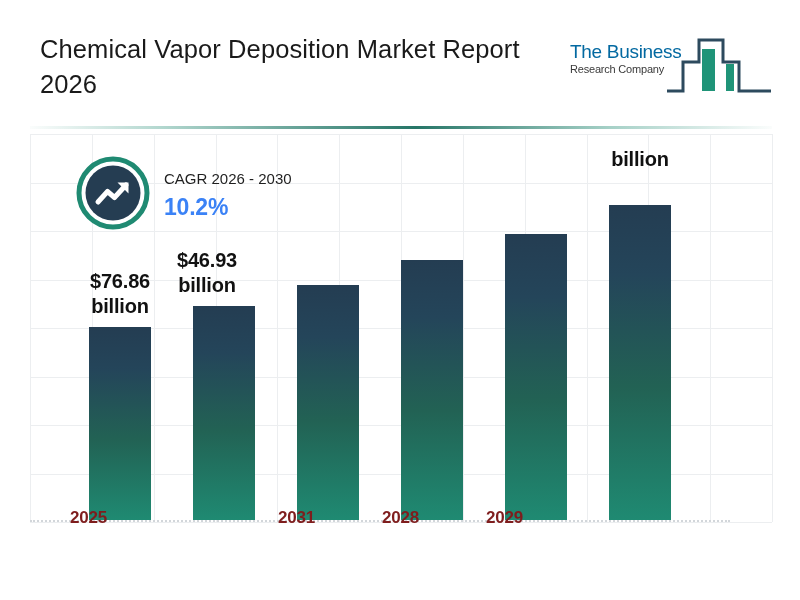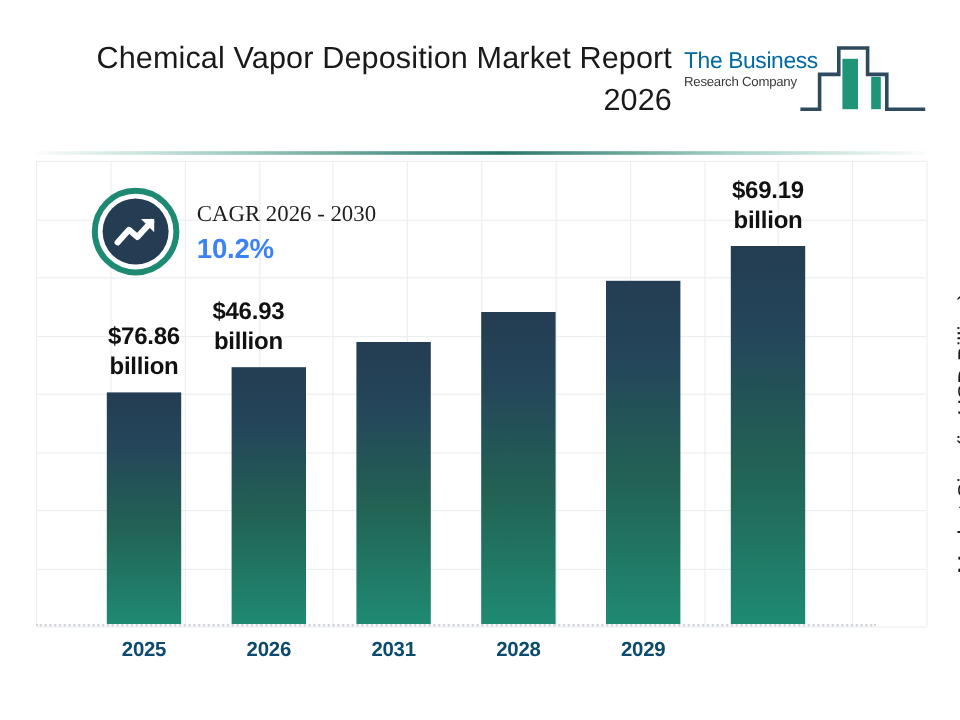--- a/index.html
+++ b/index.html
@@ -32,21 +32,20 @@
   #report-title {
     position: absolute;
     left: 40px;
     top: 32px;
     width: 520px;
     font-size: 25.5px;
     line-height: 35px;
     color: #1a1a1a;
     font-weight: 400;
     letter-spacing: 0.1px;
-    text-align: right;
   }
 
   
   #logo {
     position: absolute;
     left: 565px;
     top: 26px;
     width: 210px;
     height: 78px;
   }
@@ -152,25 +151,24 @@
     font-size: 20px;
     font-weight: bold;
     color: #111111;
     line-height: 25px;
     letter-spacing: -0.2px;
   }
 
   
   .xtick {
     position: absolute;
-    top: 532px;
-    text-align: center;
+    top: 508px;
     font-size: 17px;
     font-weight: bold;
-    color: #0c4a6e;
+    color: #7f1d1d;
     letter-spacing: -0.2px;
   }
 
   
   #yaxis-title {
     position: absolute;
     right: 6px;
     top: 196px;
     width: 330px;
     height: 26px;
@@ -198,25 +196,24 @@
     width: 74px;
     height: 74px;
   }
   #cagr-text {
     position: absolute;
     left: 88px;
     top: 10px;
     width: 230px;
   }
   #cagr-period {
-    font-size: 19px;
+    font-size: 15px;
     color: #1f1f1f;
     line-height: 26px;
     white-space: nowrap;
-    font-family: Liberation Serif, serif;
   }
   #cagr-value {
     font-size: 23px;
     font-weight: bold;
     color: #3b82f6;
     line-height: 30px;
     letter-spacing: -0.2px;
   }
 </style>
 </head>
@@ -285,21 +282,20 @@
       <div class="bar" style="left: 609px; width: 62px; height: 315px;"></div>
       <div class="bar-label" style="left: 60px; width: 120px; top: 269px;">
         <div>$76.86</div>
         <div>billion</div>
       </div>
       <div class="bar-label" style="left: 147px; width: 120px; top: 248px; text-align: center;">
         <div>$46.93</div>
         <div>billion</div>
       </div>
       <div class="bar-label" style="left: 580px; width: 120px; top: 147px;">
-        <div>$69.19</div>
         <div>billion</div>
       </div>
     </div>
 
   <div id="yaxis-title">Market Size (in USD Billion)</div>
 
   <div id="cagr-group">
     <div id="cagr-badge">
       <svg width="74" height="74" viewBox="0 0 74 74" xmlns="http://www.w3.org/2000/svg">
         <circle cx="37" cy="37" r="34" fill="#ffffff" stroke="#1f8a72" stroke-width="5"></circle>
@@ -308,17 +304,16 @@
         <path d="M41.5 26.5 H52.5 V37.5 Z" fill="#ffffff"></path>
       </svg>
     </div>
     <div id="cagr-text">
       <div id="cagr-period">CAGR 2026 - 2030</div>
       <div id="cagr-value">10.2%</div>
     </div>
   </div>
 
 <div class="xtick" style="left: 70px; width: 100px;">2025</div>
-    <div class="xtick" style="left: 174px; width: 100px;">2026</div>
     <div class="xtick" style="left: 278px; width: 100px;">2031</div>
     <div class="xtick" style="left: 382px; width: 100px;">2028</div>
     <div class="xtick" style="left: 486px; width: 100px;">2029</div>
   </div>
 
 </body></html>

